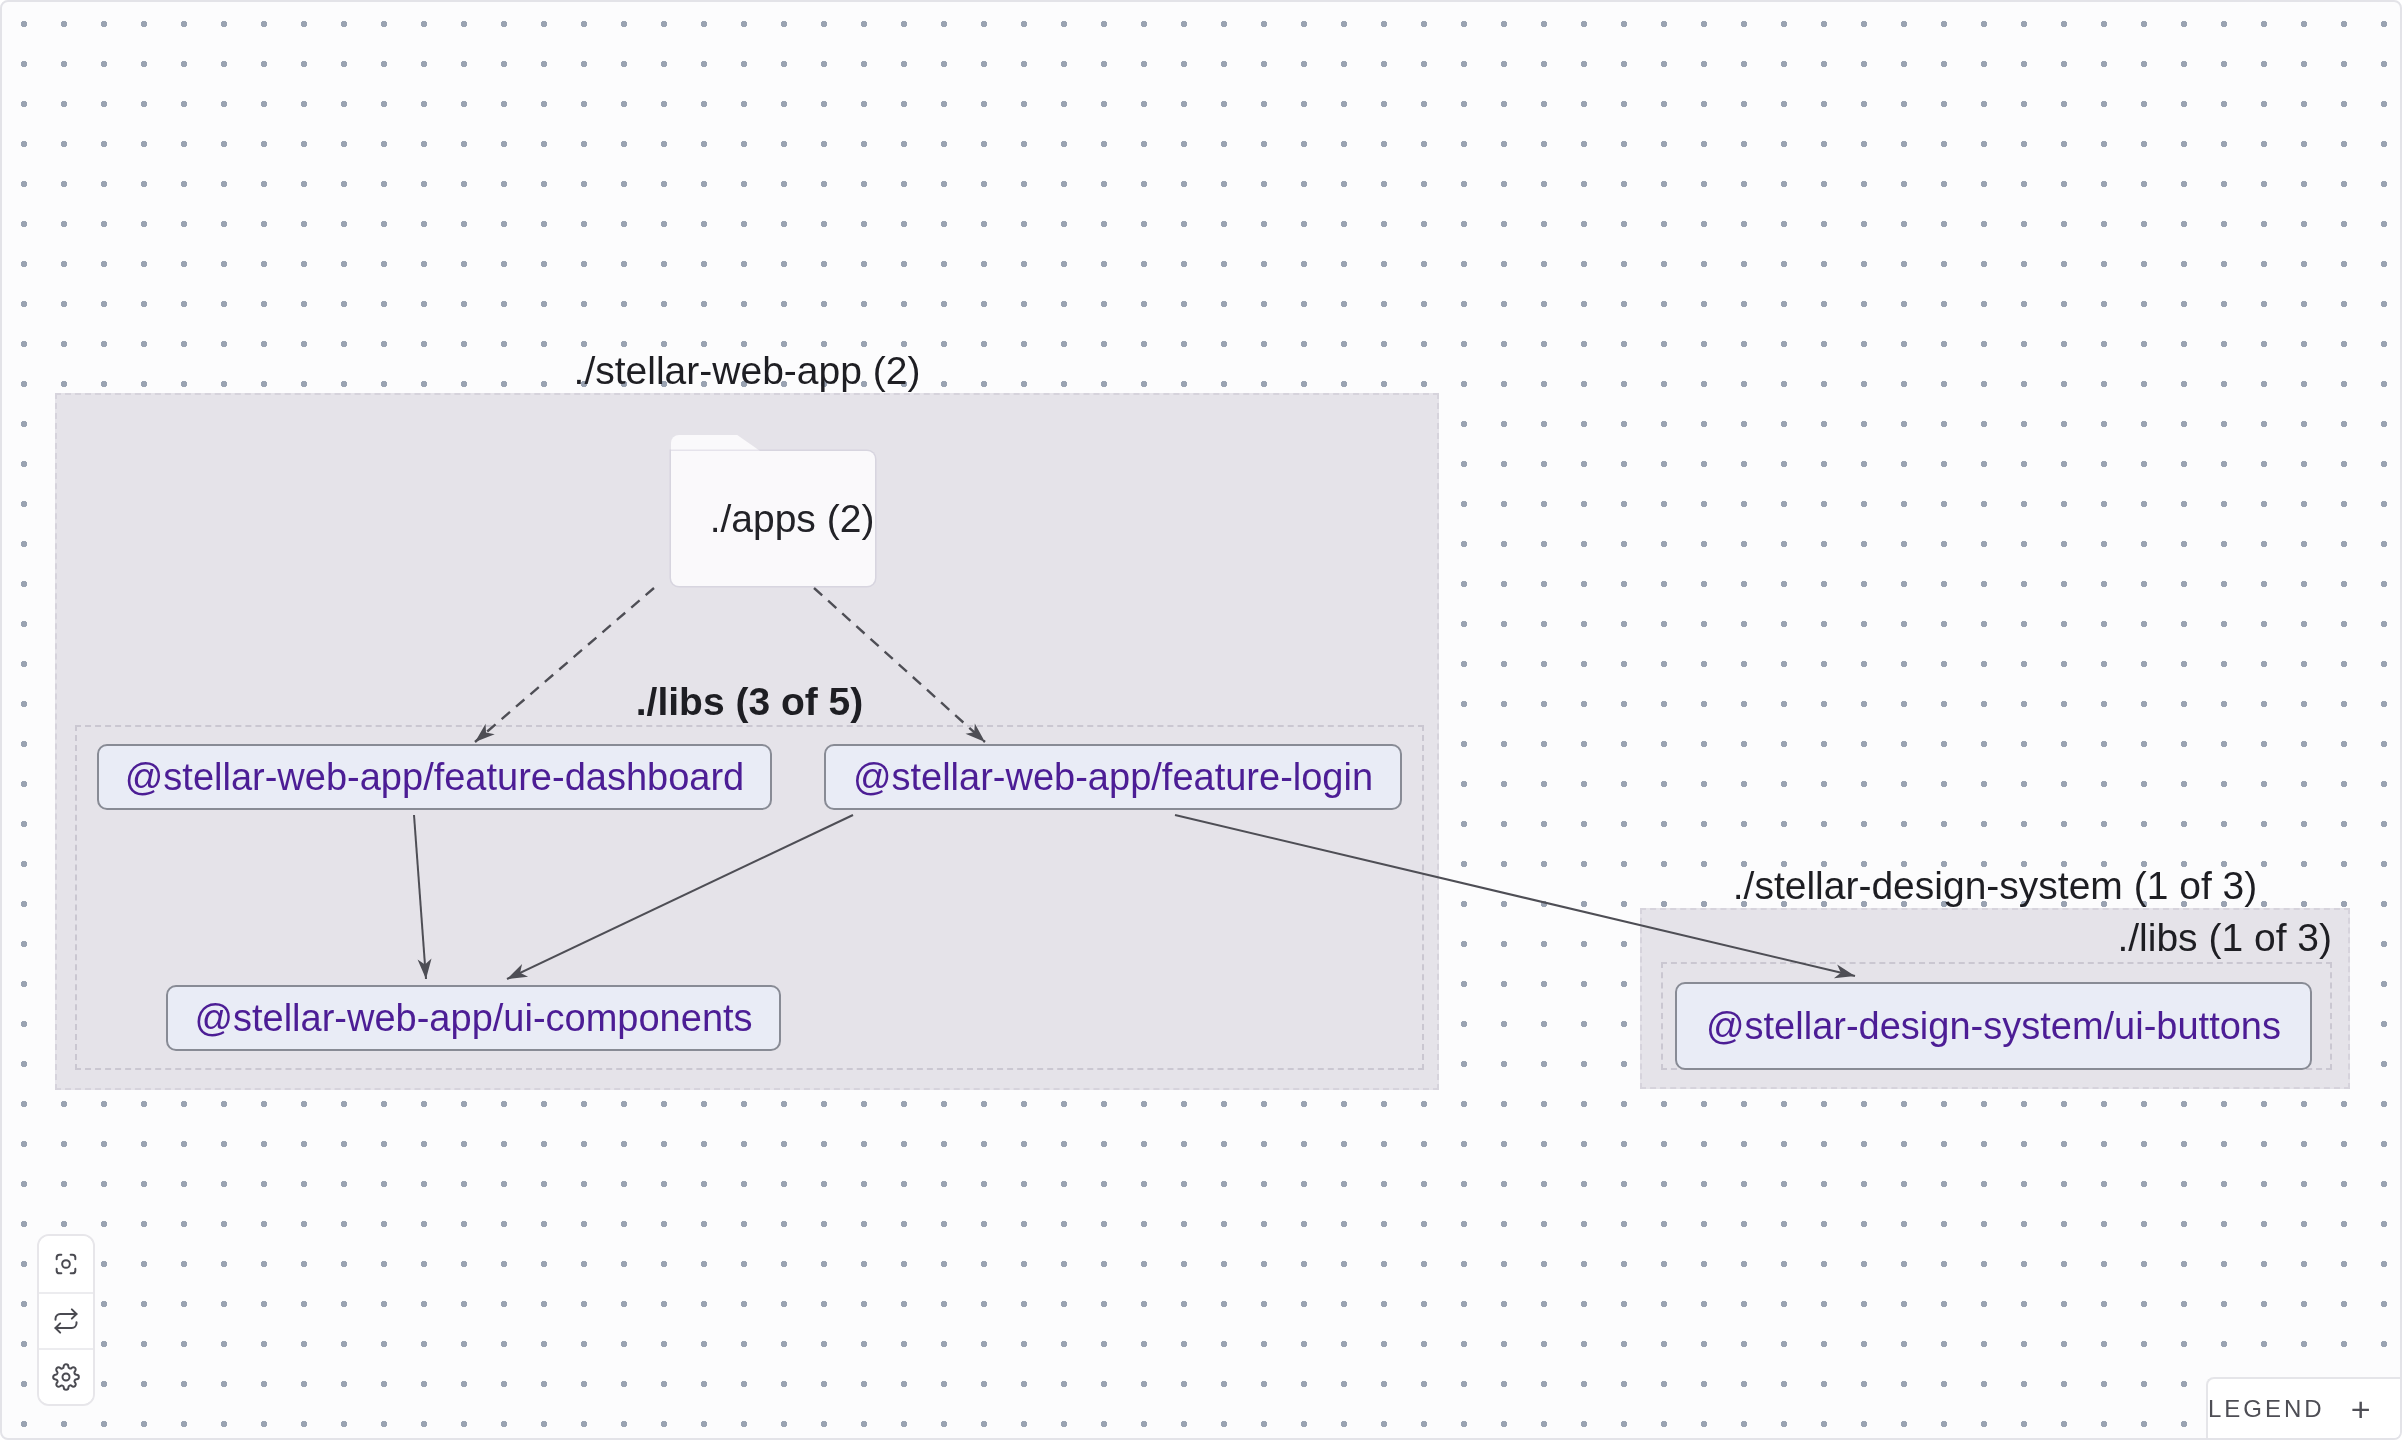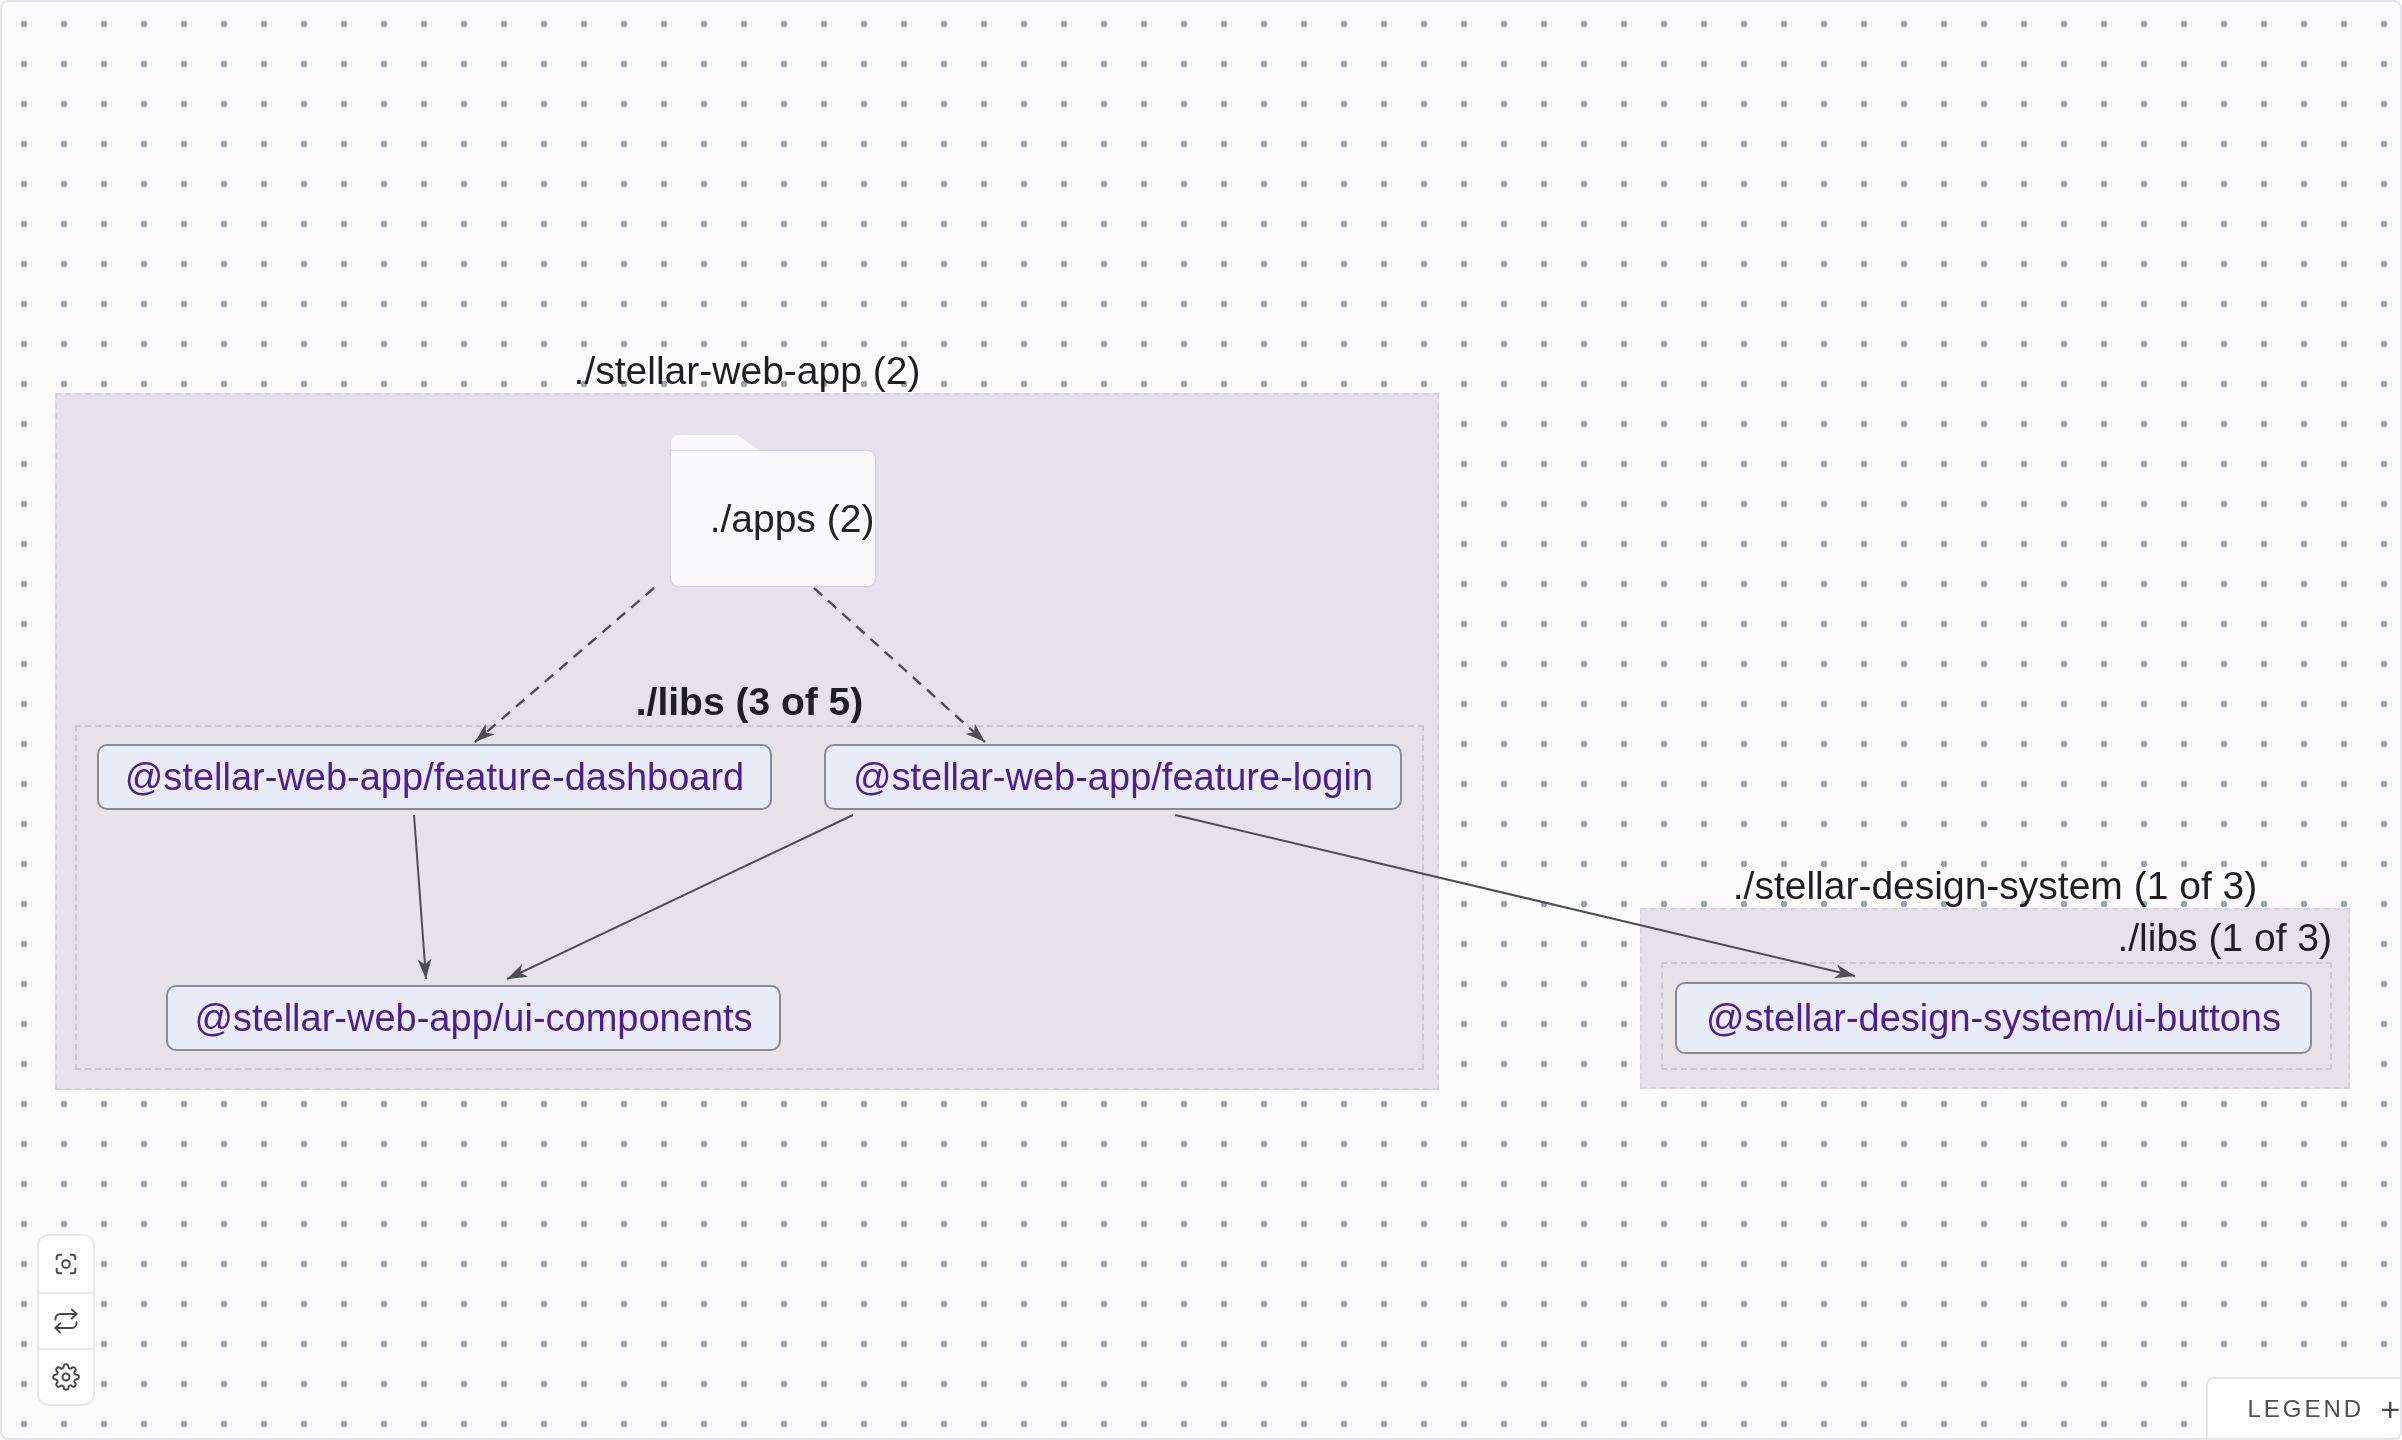--- a/index.html
+++ b/index.html
@@ -26,21 +26,21 @@
   .edges{position:absolute;left:0;top:0;width:2402px;height:1440px;pointer-events:none;}
   .toolbar{position:absolute;left:35px;top:1232px;width:58px;background:#ffffff;
            border:2px solid #e7e6ea;border-radius:12px;box-sizing:border-box;
            display:flex;flex-direction:column;overflow:hidden;}
   .toolbtn{width:100%;height:56px;display:flex;align-items:center;justify-content:center;
            background:#ffffff;border:none;padding:0;cursor:pointer;color:#4a4a51;}
   .toolbtn + .toolbtn{border-top:2px solid #ececef;}
   .legend{position:absolute;right:0;bottom:0;width:194px;height:61px;background:#ffffff;
           border:2px solid #e5e5e9;border-right:none;border-bottom:none;
           border-top-left-radius:8px;box-sizing:border-box;
-          display:flex;align-items:center;justify-content:flex-end;gap:16px;cursor:pointer;}
+          display:flex;align-items:center;justify-content:flex-start;gap:26px;cursor:pointer;}
   .legend .txt{font-size:24px;letter-spacing:3px;color:#4e4e55;}
   .legend .plus{font-size:34px;font-weight:300;color:#4e4e55;line-height:1;}
 </style>
 </head>
 <body>
 
 <div class="canvas">
 
   <div class="glabel" style="left:53px;width:1384px;top:347px;">./stellar-web-app (2)</div>
   <div class="group" style="left:53px;top:391px;width:1384px;height:697px;"></div>
@@ -68,21 +68,21 @@
   </svg>
 
   <div class="folder" style="left:669px;top:433px;width:204px;height:151px;">
     <div class="tab"></div>
     <div class="body">./apps (2)</div>
   </div>
 
   <div class="node" style="left:95px;top:742px;width:675px;height:66px;">@stellar-web-app/feature-dashboard</div>
   <div class="node" style="left:822px;top:742px;width:578px;height:66px;">@stellar-web-app/feature-login</div>
   <div class="node" style="left:164px;top:983px;width:615px;height:66px;">@stellar-web-app/ui-components</div>
-  <div class="node" style="left:1673px;top:980px;width:637px;height:72px;">@stellar-design-system/ui-buttons</div>
+  <div class="node" style="left:1673px;top:980px;width:637px;height:88px;">@stellar-design-system/ui-buttons</div>
 
   <div class="toolbar">
     <button class="toolbtn">
       <svg width="28" height="28" viewBox="0 0 24 24" fill="none" stroke="currentColor" stroke-width="1.7" stroke-linecap="round" stroke-linejoin="round">
         <path d="M8 4H6.5A2.5 2.5 0 0 0 4 6.5V8"></path>
         <path d="M16 4h1.5A2.5 2.5 0 0 1 20 6.5V8"></path>
         <path d="M20 16v1.5a2.5 2.5 0 0 1-2.5 2.5H16"></path>
         <path d="M8 20H6.5A2.5 2.5 0 0 1 4 17.5V16"></path>
         <circle cx="12" cy="12" r="3.3"></circle>
       </svg>

